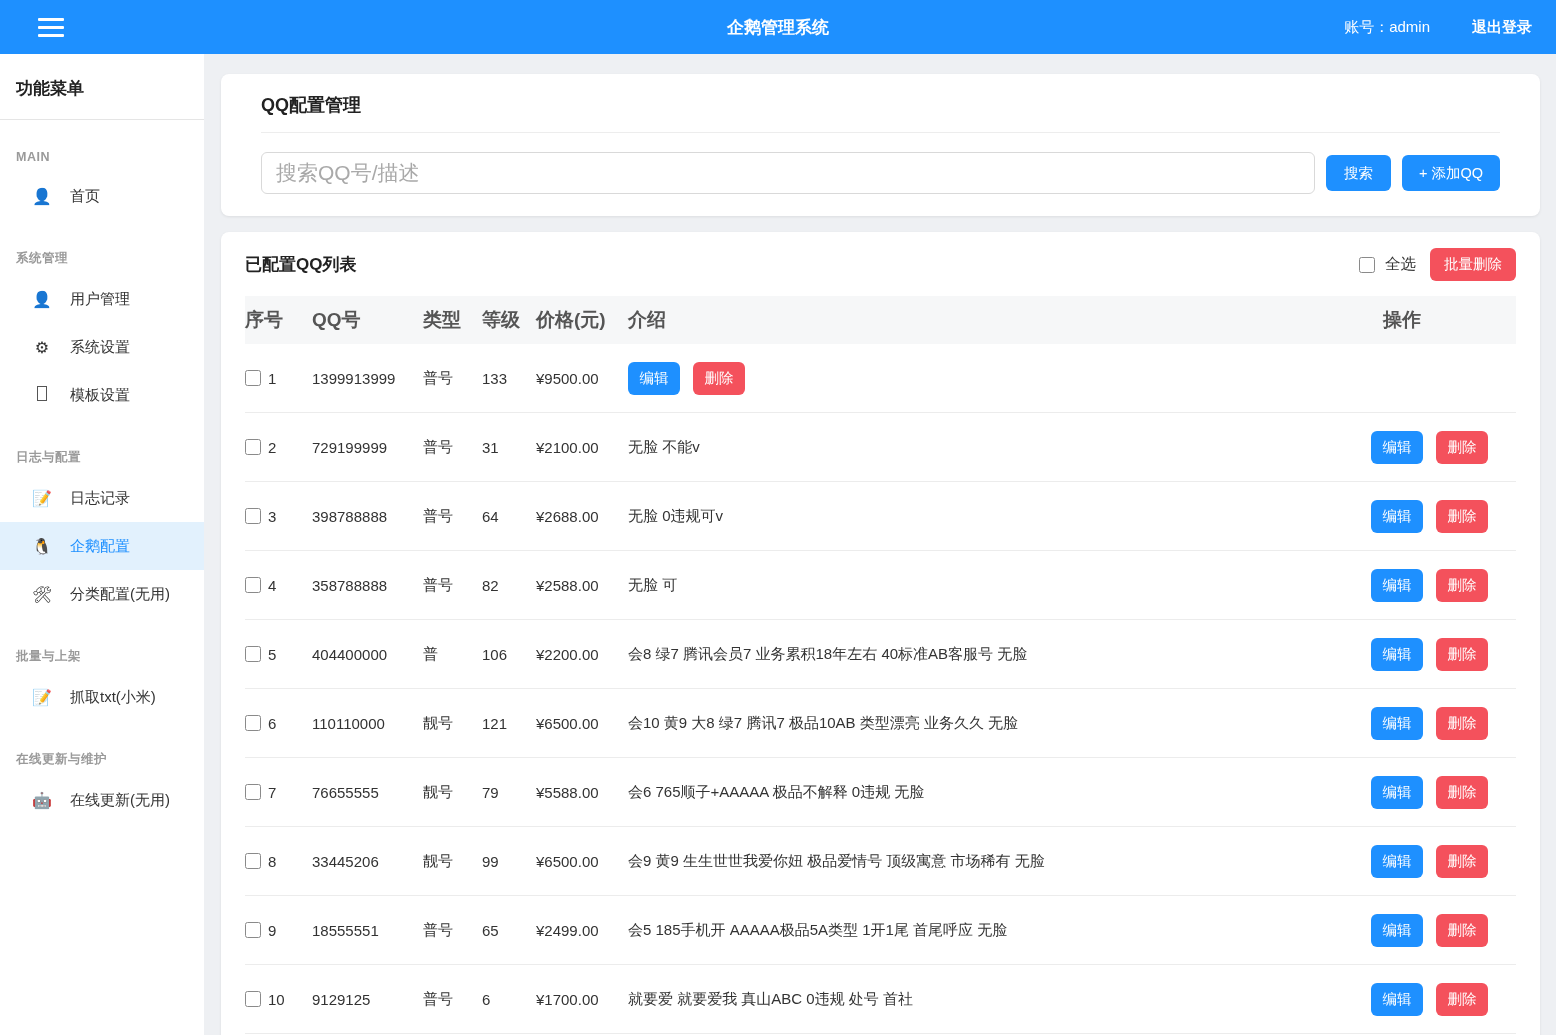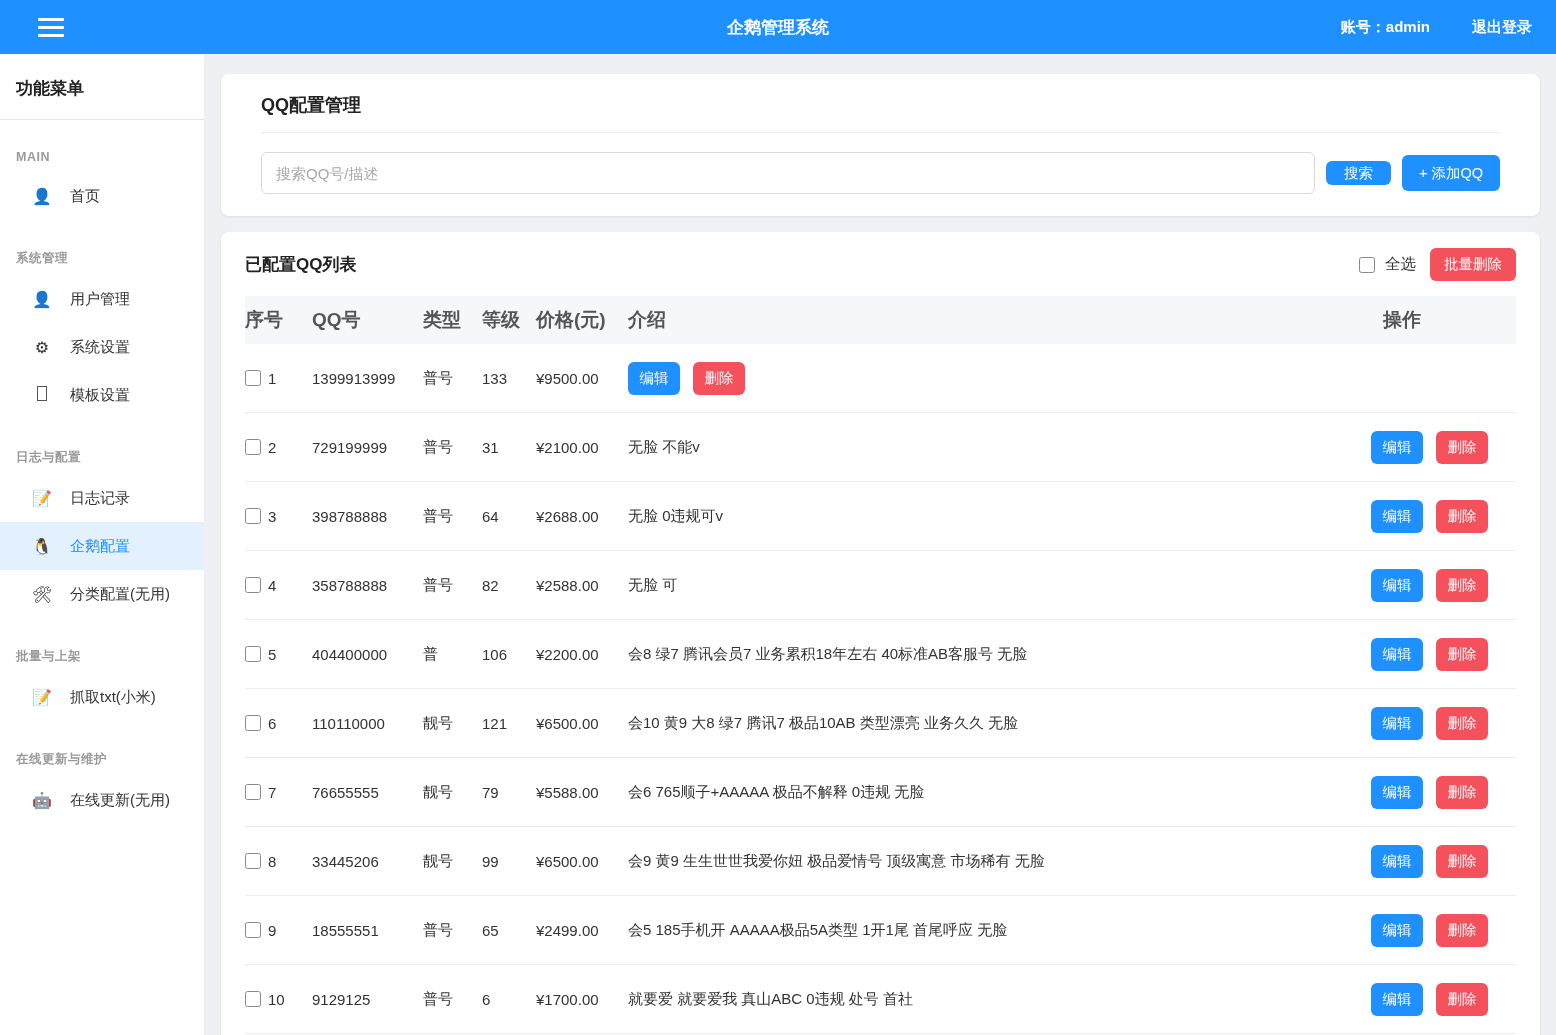--- a/index.html
+++ b/index.html
@@ -13,21 +13,21 @@
     height:54px; background:#1e90ff; display:flex; align-items:center;
     padding:0 24px; position:relative; color:#fff;
   }
   .hamburger { width:26px; cursor:pointer; display:flex; flex-direction:column; gap:5px; margin-left:14px;}
   .hamburger i { display:block; height:3px; background:#fff; border-radius:1px; }
   .topbar-title {
     position:absolute; left:0; right:0; text-align:center;
     font-size:17px; font-weight:bold; pointer-events:none;
   }
   .topbar-right { margin-left:auto; display:flex; align-items:center; gap:42px; font-size:15px; z-index:1; }
-  .account { font-weight:bold; }
+  .account { font-weight:normal; }
   .logout { cursor:pointer; font-weight:bold; }
   
   .wrap { display:flex; height:988px; }
   .sidebar { width:204px; background:#fff; flex:none; }
   .sidebar-title { font-size:17px; font-weight:bold; color:#222; padding:23px 16px 19px; border-bottom:1px solid #e5e5e5; }
   .section { margin-top:30px; }
   .section-label { padding:0 16px; font-size:12.5px; font-weight:bold; color:#9a9a9a; letter-spacing:.5px; margin-bottom:8px; }
   .menu-item {
     height:48px; display:flex; align-items:center; gap:18px;
     padding-left:32px; font-size:15px; color:#333; cursor:pointer;
@@ -36,31 +36,31 @@
   .menu-item.active { background:#e2f1fd; color:#1e90ff; }
   .tofu { display:inline-block; width:10px; height:15px; border:1.4px solid #555; }
   
   .main { flex:1; padding:20px 16px 0 17px; }
   .card { background:#fff; border-radius:8px; box-shadow:0 1px 3px rgba(0,0,0,.08); }
   .card-search { padding:19px 40px 22px; }
   .card-search h2 { font-size:18px; font-weight:bold; color:#222; padding-bottom:15px; border-bottom:1px solid #ededed; }
   .search-row { display:flex; align-items:center; gap:11px; margin-top:19px; }
   .search-input {
     flex:1; height:42px; border:1px solid #d9d9d9; border-radius:6px;
-    padding:0 14px; font-size:15px; outline:none; color:#333;
+    padding:0 14px; font-size:21px; outline:none; color:#333;
     font-family:"Liberation Sans","DejaVu Sans",sans-serif;
   }
   .search-input::placeholder { color:#a9a9a9; }
   .btn {
     border:none; border-radius:6px; color:#fff; font-size:14.5px; cursor:pointer;
     font-family:"Liberation Sans","DejaVu Sans",sans-serif;
   }
   .btn-primary { background:#1e90ff; }
   .btn-danger { background:#f4515c; }
-  .btn-search { height:24px; padding:0 18px; }
+  .btn-search { height:36px; padding:0 18px; }
   .btn-add { height:36px; padding:0 17px; }
   
   .card-list { margin-top:16px; padding:16px 24px 0; height:820px; }
   .list-head { display:flex; align-items:center; }
   .list-head h3 { font-size:17px; font-weight:bold; color:#222; }
   .list-head-right { margin-left:auto; display:flex; align-items:center; gap:10px; }
   .cb {
     width:16px; height:16px; border:1.6px solid #8a8a8a; border-radius:2.5px;
     background:#fff; display:inline-block; cursor:pointer; flex:none;
   }

